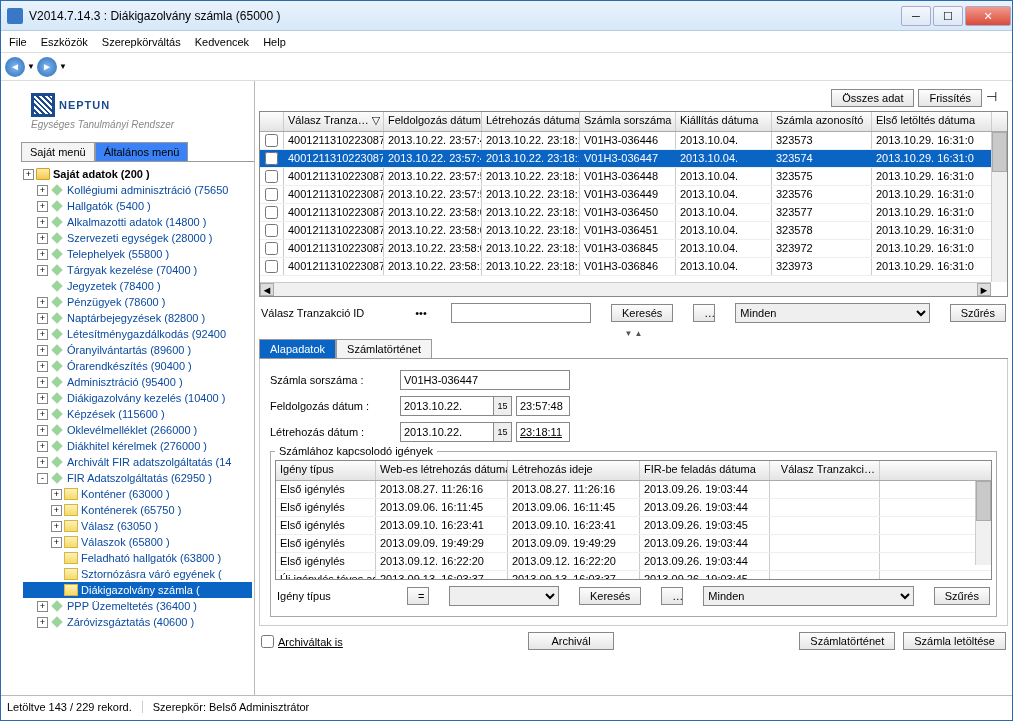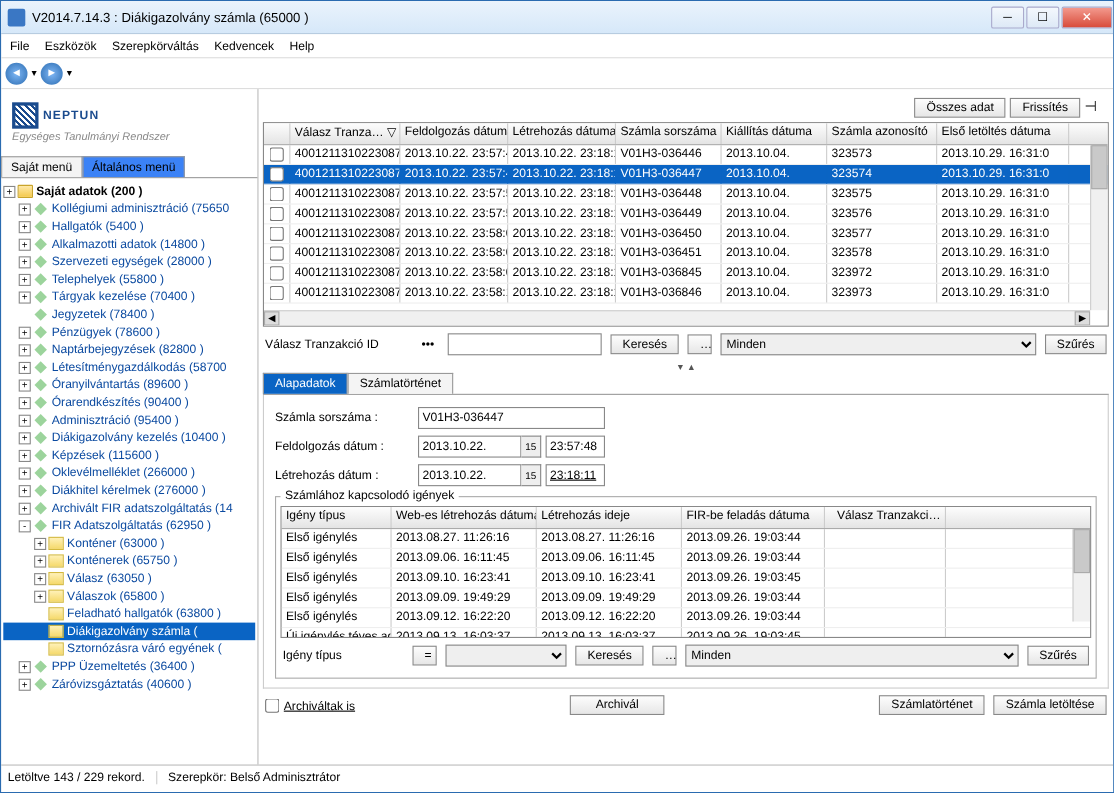--- a/index.html
+++ b/index.html
@@ -13,21 +13,21 @@
 .titlebar .winbtn { width: 30px; height: 20px; margin: 0 1px; border: 1px solid #aac; background: linear-gradient(#f4f8fd,#dde9f6); text-align: center; line-height: 18px; border-radius: 2px; cursor: pointer; }
 .titlebar .winbtn.close { background: linear-gradient(#f39a8e,#d84b3a); color: #fff; width: 46px; }
 
 .menubar { height: 22px; display: flex; align-items: center; gap: 14px; padding: 0 8px; border-bottom: 1px solid #ddd; }
 .menubar span { cursor: pointer; }
 
 .toolbar { height: 28px; display: flex; align-items: center; padding: 0 4px; border-bottom: 1px solid #ddd; }
 .toolbar .navbtn { width: 20px; height: 20px; border-radius: 50%; background: radial-gradient(#7fb7f5,#2a6bb0); color: #fff; display: flex; align-items: center; justify-content: center; margin-right: 2px; cursor: pointer; font-size: 10px; }
 .toolbar .drop { width: 10px; font-size: 8px; cursor: pointer; }
 
-.body { display: flex; height: 614px; }
+.body { display: flex; height: 614px; padding-left: 20px; }
 
 
 .left { width: 234px; border-right: 1px solid #bbb; display: flex; flex-direction: column; }
 .logo { padding: 12px 10px 6px 10px; }
 .logo .ntxt { font-size: 26px; font-weight: bold; color: #1a4b8e; letter-spacing: 1px; display: flex; align-items: center; gap: 4px; }
 .logo .nsq { width: 24px; height: 24px; background: #1a4b8e; display: inline-block; position: relative; }
 .logo .nsq:before { content: ""; position: absolute; inset: 3px; background: repeating-linear-gradient(45deg,#fff 0 2px,#1a4b8e 2px 4px); }
 .logo .sub { font-size: 10px; color: #888; font-style: italic; margin-top: 2px; }
 
 .ltabs { display: flex; border-bottom: 1px solid #999; margin-top: 6px; }
@@ -62,21 +62,21 @@
 .grow.sel { background: #0a64c4; color: #fff; }
 .grow.sel div { border-right-color: #0a64c4; }
 .cchk { width: 24px; flex-shrink: 0; text-align: center; }
 .cchk input { margin: 0; }
 .c1 { width: 100px; } .c2 { width: 98px; } .c3 { width: 98px; } .c4 { width: 96px; } .c5 { width: 96px; } .c6 { width: 100px; } .c7 { width: 120px; }
 .gscroll { position: absolute; right: 0; top: 20px; bottom: 14px; width: 16px; background: #f0f0f0; border-left: 1px solid #ccc; }
 .gscroll .thumb { width: 100%; height: 40px; background: #c9c9c9; border: 1px solid #aaa; }
 .ghscroll { position: absolute; left: 0; right: 16px; bottom: 0; height: 14px; background: #f0f0f0; border-top: 1px solid #ccc; display: flex; justify-content: space-between; }
 .ghscroll span { width: 14px; text-align: center; background: #ddd; border: 1px solid #aaa; cursor: pointer; }
 
-.filterrow { display: flex; align-items: center; gap: 8px; padding: 6px 2px; }
+.filterrow { display: flex; align-items: center; gap: 20px; padding: 6px 2px; }
 .filterrow .lbl { width: 130px; }
 .filterrow input[type=text] { border: 1px solid #888; height: 20px; padding: 0 3px; }
 .filterrow select { border: 1px solid #888; height: 20px; }
 .dots { width: 20px; text-align: center; }
 
 .splitter { height: 10px; text-align: center; font-size: 8px; color: #555; cursor: row-resize; }
 
 .dtabs { display: flex; border-bottom: 1px solid #999; }
 .dtab { padding: 3px 10px; border: 1px solid #999; border-bottom: none; cursor: pointer; }
 .dtab.active { background: #0a64c4; color: #fff; }
@@ -191,21 +191,21 @@
           <span class="lbl">Pénzügyek (78600  )</span>
         </div>
         <div class="tn ind1">
           <span class="exp">+</span>
           <span class="ic leaf"></span>
           <span class="lbl">Naptárbejegyzések (82800  )</span>
         </div>
         <div class="tn ind1">
           <span class="exp">+</span>
           <span class="ic leaf"></span>
-          <span class="lbl">Létesítménygazdálkodás (58700</span>
+          <span class="lbl">Létesítménygazdálkodás (92400</span>
         </div>
         <div class="tn ind1">
           <span class="exp">+</span>
           <span class="ic leaf"></span>
           <span class="lbl">Óranyilvántartás (89600  )</span>
         </div>
         <div class="tn ind1">
           <span class="exp">+</span>
           <span class="ic leaf"></span>
           <span class="lbl">Órarendkészítés (90400  )</span>
@@ -263,29 +263,29 @@
         <div class="tn ind2">
           <span class="exp">+</span>
           <span class="ic yel"></span>
           <span class="lbl">Válaszok (65800  )</span>
         </div>
         <div class="tn ind2">
           <span class="noexp"></span>
           <span class="ic yel"></span>
           <span class="lbl">Feladható hallgatók (63800  )</span>
         </div>
+        <div class="tn ind2">
+          <span class="noexp"></span>
+          <span class="ic yel"></span>
+          <span class="lbl">Sztornózásra váró egyének (</span>
+        </div>
         <div class="tn ind2 sel">
           <span class="noexp"></span>
           <span class="ic yel"></span>
           <span class="lbl">Diákigazolvány számla (</span>
-        </div>
-        <div class="tn ind2">
-          <span class="noexp"></span>
-          <span class="ic yel"></span>
-          <span class="lbl">Sztornózásra váró egyének (</span>
         </div>
         <div class="tn ind1">
           <span class="exp">+</span>
           <span class="ic leaf"></span>
           <span class="lbl">PPP Üzemeltetés (36400  )</span>
         </div>
         <div class="tn ind1">
           <span class="exp">+</span>
           <span class="ic leaf"></span>
           <span class="lbl">Záróvizsgáztatás (40600  )</span>

